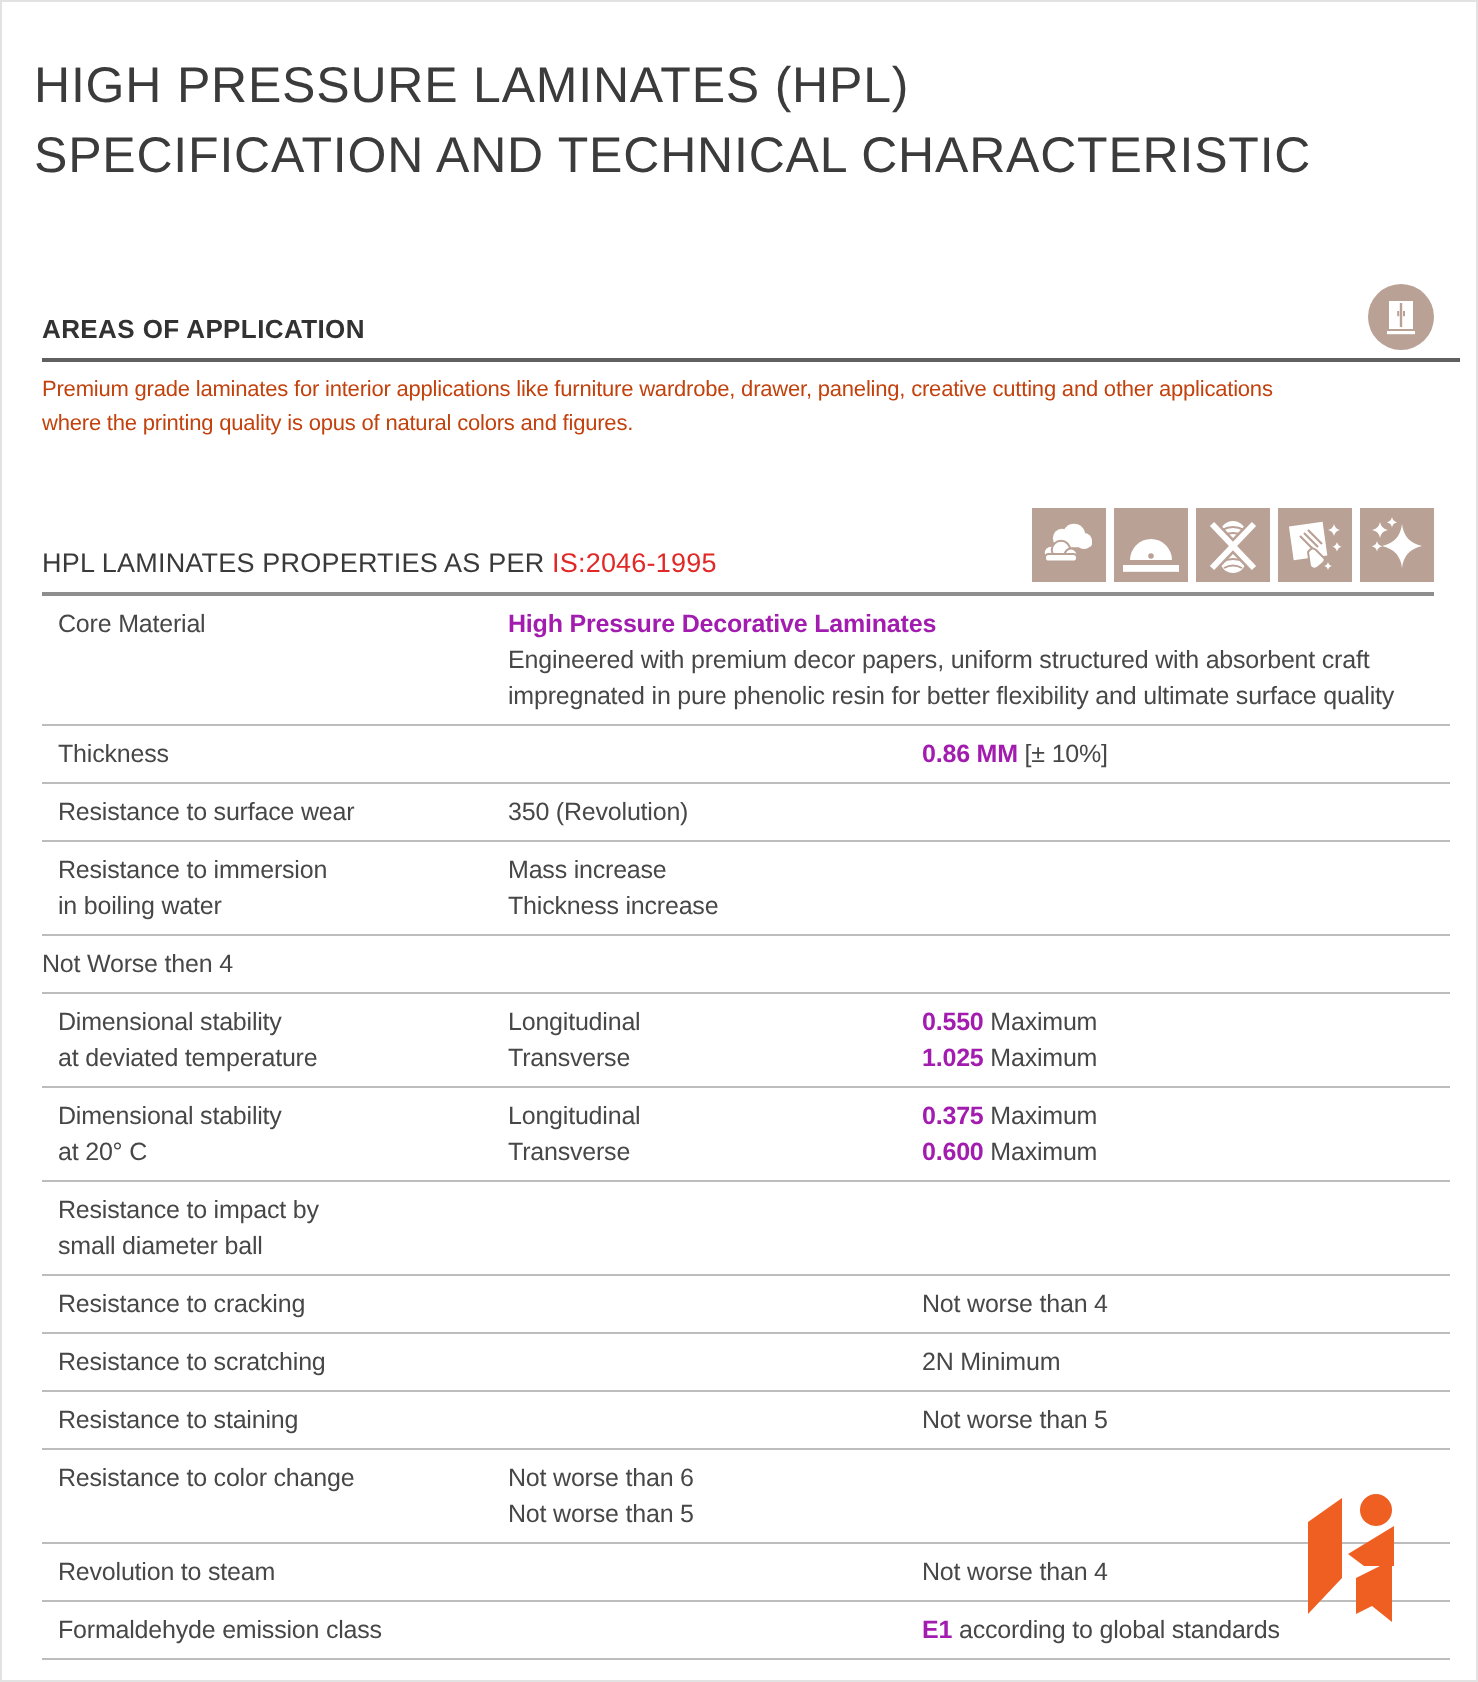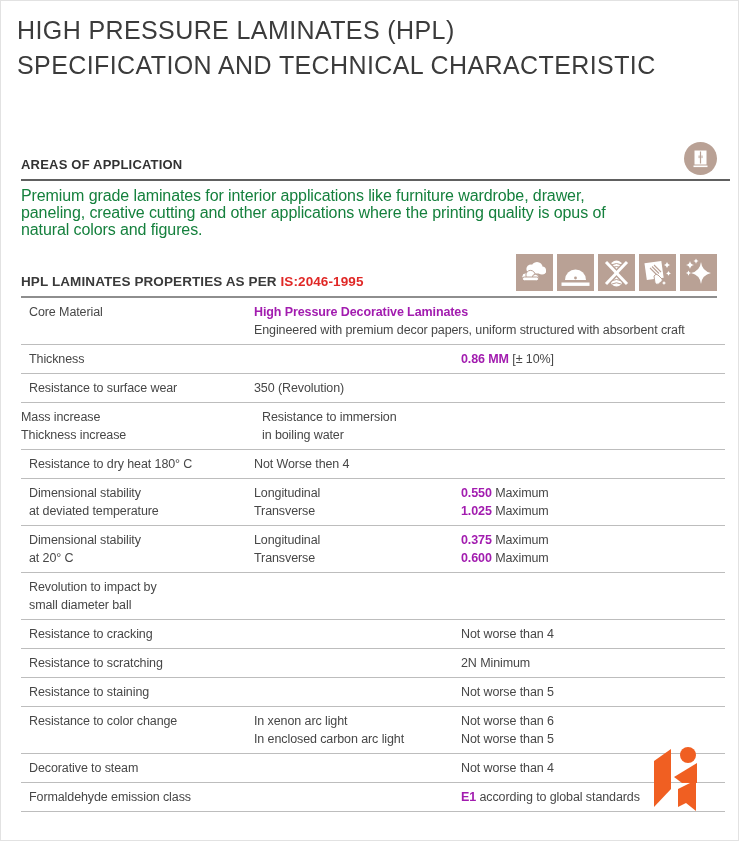--- a/index.html
+++ b/index.html
@@ -2,35 +2,35 @@
 <html><head>
 <meta charset="utf-8">
 <style>
   html,body{margin:0;padding:0;background:#fff;}
   .page{
     position:relative;width:737px;height:839px;background:#ffffff;
     border:1px solid #e2e2e2;overflow:hidden;
     font-family:"Liberation Sans",sans-serif;color:#3c3c3c;
   }
   
-  .title{position:absolute;left:16px;top:12px;margin:0;font-weight:300;}
+  .title{position:absolute;left:16px;top:25px;margin:0;font-weight:300;}
   .title .tline{display:block;font-size:25px;line-height:35px;letter-spacing:.4px;color:#3b3b3b;}
   
   .areas{position:absolute;left:20px;right:8px;top:156px;}
   .areas .sec-heading{
     font-size:13px;font-weight:bold;letter-spacing:.2px;color:#323232;
     padding-bottom:7px;border-bottom:2px solid #606060;
   }
-  .areas p{margin:6px 0 0 0;font-size:16px;line-height:17px;color:#15803d;
+  .areas p{margin:6px 0 0 0;font-size:11px;line-height:17px;color:#c2410c;
     letter-spacing:-.1px;max-width:628px;}
   .app-circle{position:absolute;right:21px;top:141px;width:33px;height:33px;}
   
   .props-head{
     position:absolute;left:20px;right:21px;top:273px;
-    font-size:13.5px;font-weight:bold;letter-spacing:.1px;color:#3a3a3a;
+    font-size:13.5px;font-weight:normal;letter-spacing:.1px;color:#3a3a3a;
     padding-bottom:7px;border-bottom:2px solid #8e8e8e;
   }
   .props-head .red{color:#e02826;}
   .icon-row{position:absolute;right:21px;top:253px;display:flex;gap:4px;}
   .tile{width:37px;height:37px;background:#b9a195;flex:0 0 auto;}
   
   .spec-table{position:absolute;left:20px;right:13px;top:297px;}
   .trow{display:grid;grid-template-columns:233px 207px 1fr;padding:5px 0;
     border-bottom:1px solid #bdbdbd;}
   .cell{font-size:12.5px;line-height:18px;color:#474747;letter-spacing:-.1px;}
@@ -123,20 +123,21 @@
   </div>
 
   <div class="spec-table" id="spec-table">
       <div class="trow">
         <div class="cell c1">
           <div class="line"><span>Core Material</span></div>
         </div>
         <div class="cell c2 span2">
           <div class="line"><span class="b">High Pressure Decorative Laminates</span></div>
           <div class="line"><span>Engineered with premium decor papers, uniform structured with absorbent craft</span></div>
+          <div class="line"><span>impregnated in pure phenolic resin for better flexibility and ultimate surface quality</span></div>
         </div>
         <div class="cell c3"></div>
       </div>
       <div class="trow">
         <div class="cell c1">
           <div class="line"><span>Thickness</span></div>
         </div>
         <div class="cell c2"></div>
         <div class="cell c3">
           <div class="line"><span class="b">0.86 MM</span><span> [± 10%]</span></div>
@@ -145,33 +146,30 @@
       <div class="trow">
         <div class="cell c1">
           <div class="line"><span>Resistance to surface wear</span></div>
         </div>
         <div class="cell c2">
           <div class="line"><span>350 (Revolution)</span></div>
         </div>
         <div class="cell c3"></div>
       </div>
       <div class="trow">
+        <div class="cell c1">
+          <div class="line"><span>Resistance to immersion</span></div>
+          <div class="line"><span>in boiling water</span></div>
+        </div>
         <div class="cell c2">
           <div class="line"><span>Mass increase</span></div>
           <div class="line"><span>Thickness increase</span></div>
         </div>
-        <div class="cell c1">
-          <div class="line"><span>Resistance to immersion</span></div>
-          <div class="line"><span>in boiling water</span></div>
-        </div>
-      </div>
-      <div class="trow">
-        <div class="cell c1">
-          <div class="line"><span>Resistance to dry heat 180° C</span></div>
-        </div>
+      </div>
+      <div class="trow">
         <div class="cell c2">
           <div class="line"><span>Not Worse then 4</span></div>
         </div>
         <div class="cell c3"></div>
       </div>
       <div class="trow">
         <div class="cell c1">
           <div class="line"><span>Dimensional stability</span></div>
           <div class="line"><span>at deviated temperature</span></div>
         </div>
@@ -193,21 +191,21 @@
           <div class="line"><span>Longitudinal</span></div>
           <div class="line"><span>Transverse</span></div>
         </div>
         <div class="cell c3">
           <div class="line"><span class="b">0.375</span><span> Maximum</span></div>
           <div class="line"><span class="b">0.600</span><span> Maximum</span></div>
         </div>
       </div>
       <div class="trow">
         <div class="cell c1">
-          <div class="line"><span>Revolution to impact by</span></div>
+          <div class="line"><span>Resistance to impact by</span></div>
           <div class="line"><span>small diameter ball</span></div>
         </div>
         <div class="cell c2"></div>
       </div>
       <div class="trow">
         <div class="cell c1">
           <div class="line"><span>Resistance to cracking</span></div>
         </div>
         <div class="cell c2"></div>
         <div class="cell c3">
@@ -228,33 +226,29 @@
           <div class="line"><span>Resistance to staining</span></div>
         </div>
         <div class="cell c2"></div>
         <div class="cell c3">
           <div class="line"><span>Not worse than 5</span></div>
         </div>
       </div>
       <div class="trow">
         <div class="cell c1">
           <div class="line"><span>Resistance to color change</span></div>
-        </div>
-        <div class="cell c2">
-          <div class="line"><span>In xenon arc light</span></div>
-          <div class="line"><span>In enclosed carbon arc light</span></div>
         </div>
         <div class="cell c3">
           <div class="line"><span>Not worse than 6</span></div>
           <div class="line"><span>Not worse than 5</span></div>
         </div>
       </div>
       <div class="trow">
         <div class="cell c1">
-          <div class="line"><span>Decorative to steam</span></div>
+          <div class="line"><span>Revolution to steam</span></div>
         </div>
         <div class="cell c2"></div>
         <div class="cell c3">
           <div class="line"><span>Not worse than 4</span></div>
         </div>
       </div>
       <div class="trow">
         <div class="cell c1">
           <div class="line"><span>Formaldehyde emission class</span></div>
         </div>

